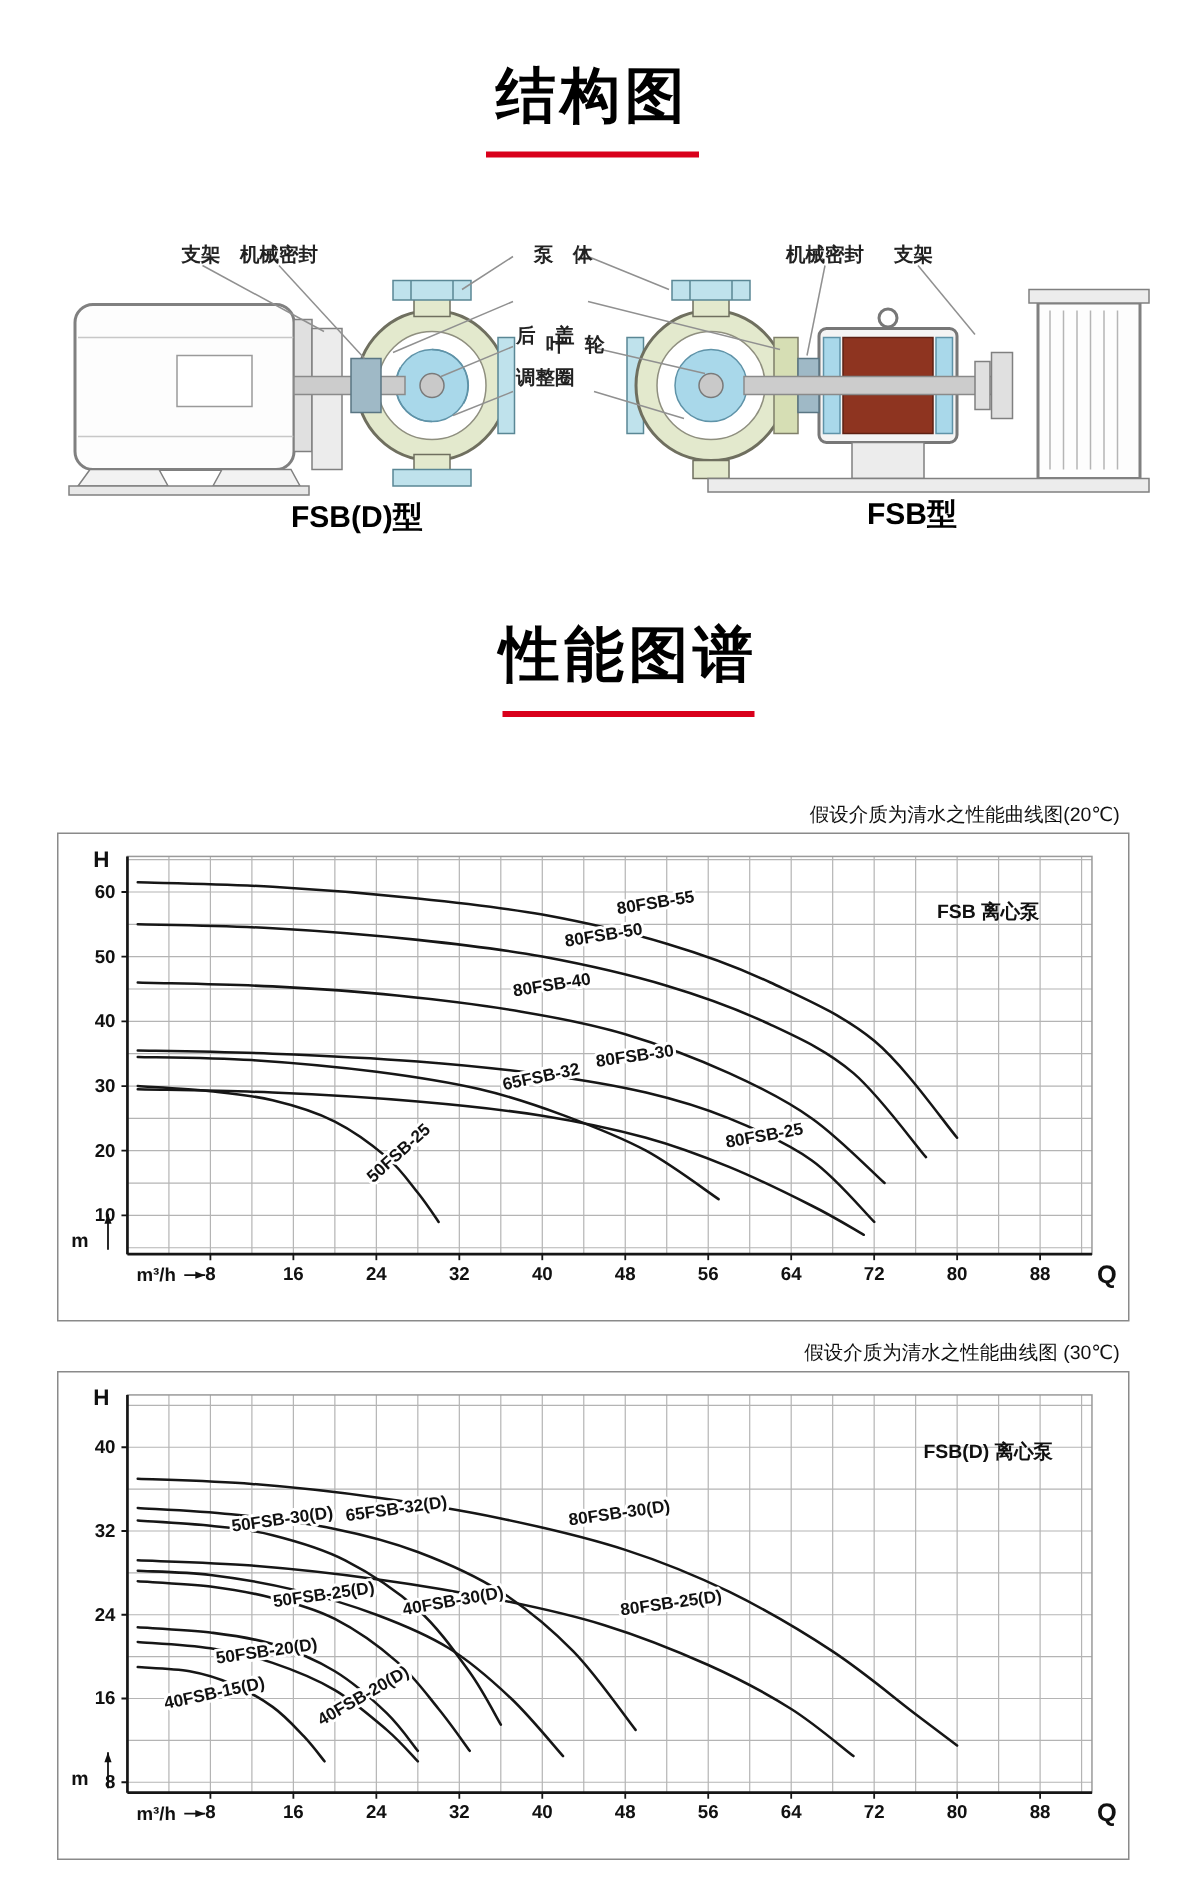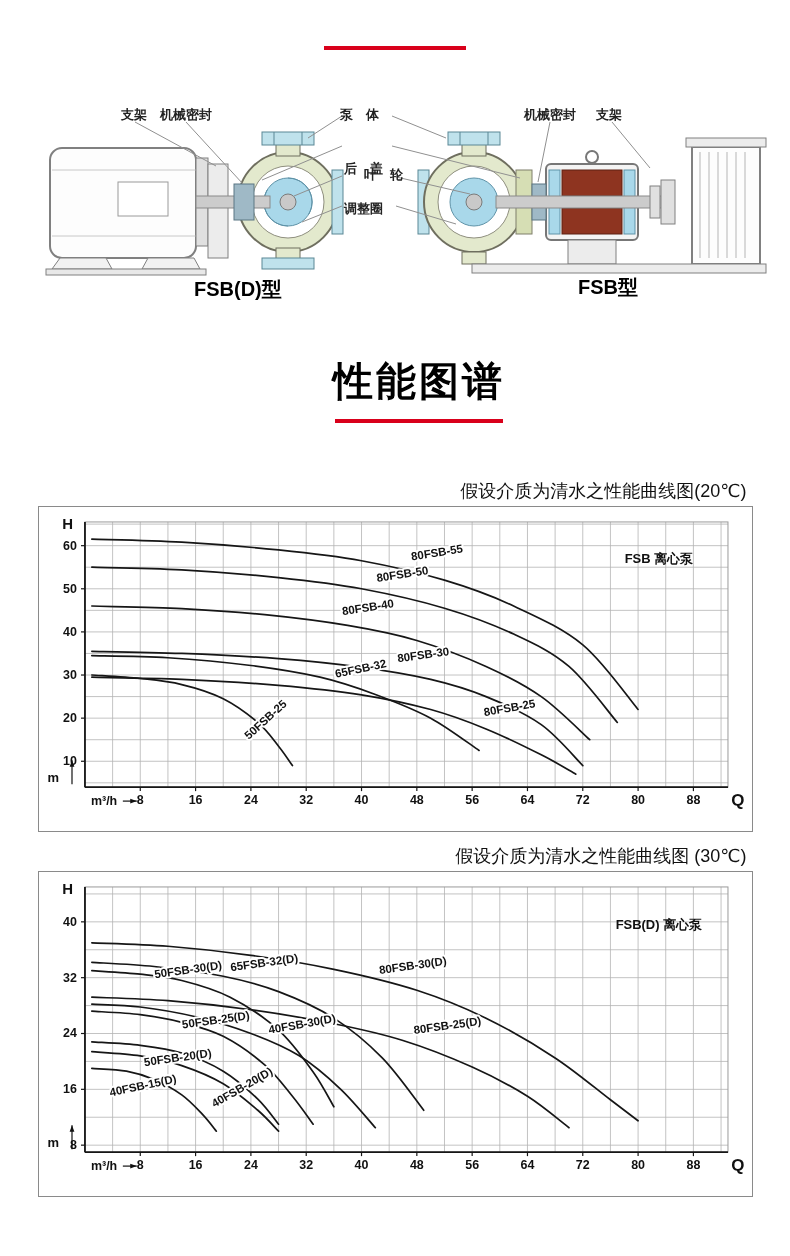--- a/index.html
+++ b/index.html
@@ -16,40 +16,41 @@
   .title-underline{ height:4px; background:var(--accent); margin:10px auto 0; }
   .u1{ width:142px; }
   .u2{ width:168px; }
 
   .diagram{ position:relative; width:790px; height:214px; margin-top:36px; }
   .diagram svg{ position:absolute; left:0; top:0; }
   .dlabel{ position:absolute; font-size:13px; font-weight:bold; white-space:nowrap; color:#222; }
   .dcaption{ position:absolute; font-size:20px; font-weight:bold; color:#000; }
   .lb-bracket-left{ left:121px; top:20px; }
   .lb-seal-left{ left:160px; top:20px; }
-  .lb-pump-body{ left:340px; top:20px; }
+  .lb-pump-body{ left:356px; top:20px; }
   .lb-rear-cover{ left:344px; top:38px;margin-top:36px; }
   .lb-impeller{ left:364px; top:80px; }
-  .lb-adjust-ring{ left:344px; top:114px; }
+  .lb-adjust-ring{ left:344px; top:102px; }
   .lb-seal-right{ left:524px; top:20px; }
   .lb-bracket-right{ left:596px; top:20px; }
   .cap-left{ left:194px; top:190px; }
   .cap-right{ left:578px; top:188px; }
 
   .chart-section{ width:715px; margin:0 auto; }
   .cs1{ margin-top:56px; }
   .cs2{ margin-top:12px; }
-  .chart-note{ text-align:right; font-size:18px; color:#111; padding:0 6px 3px 0; }
+  .chart-note{ text-align:right; font-size:13px; color:#111; padding:0 6px 3px 0; }
   .chart-frame{ border:1px solid #8a8a8a; background:#fff; }
   .chart-frame svg{ display:block; width:713px; height:324px; }
 </style>
 </head>
 <body>
 
 <section class="title-block tb1">
+  <h1 class="page-title">结构图</h1>
   <div class="title-underline u1"></div>
 </section>
 
 <div class="diagram">
   <svg width="790" height="214" viewBox="0 0 790 214">
 
     <g>
       <rect x="50" y="62" width="146" height="110" rx="12" fill="#fdfdfd" stroke="#808080" stroke-width="2"></rect>
       <line x1="52" y1="84" x2="196" y2="84" stroke="#c8c8c8"></line>
       <line x1="52" y1="150" x2="196" y2="150" stroke="#c8c8c8"></line>

